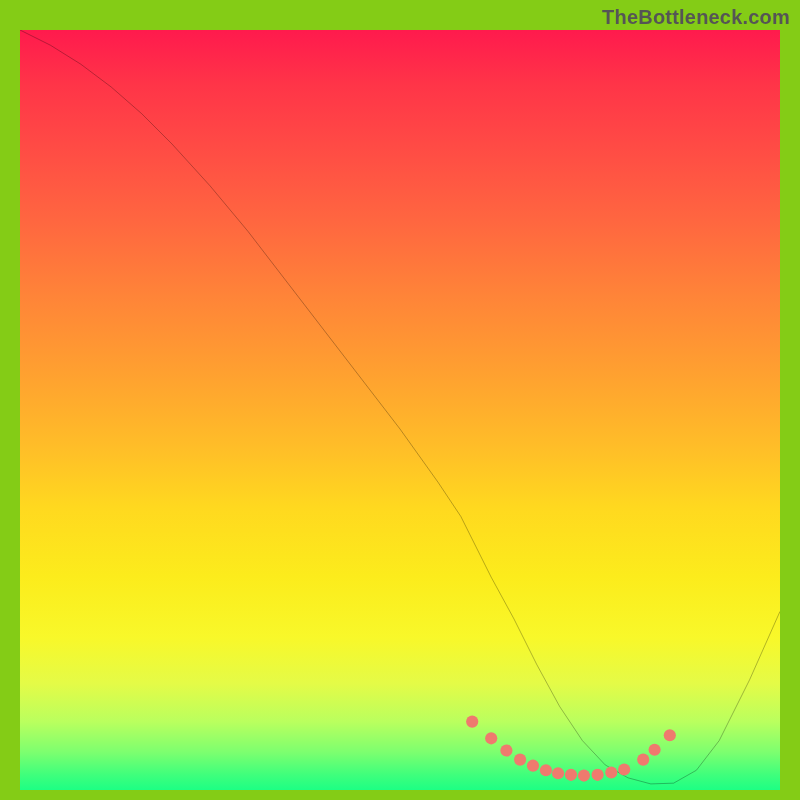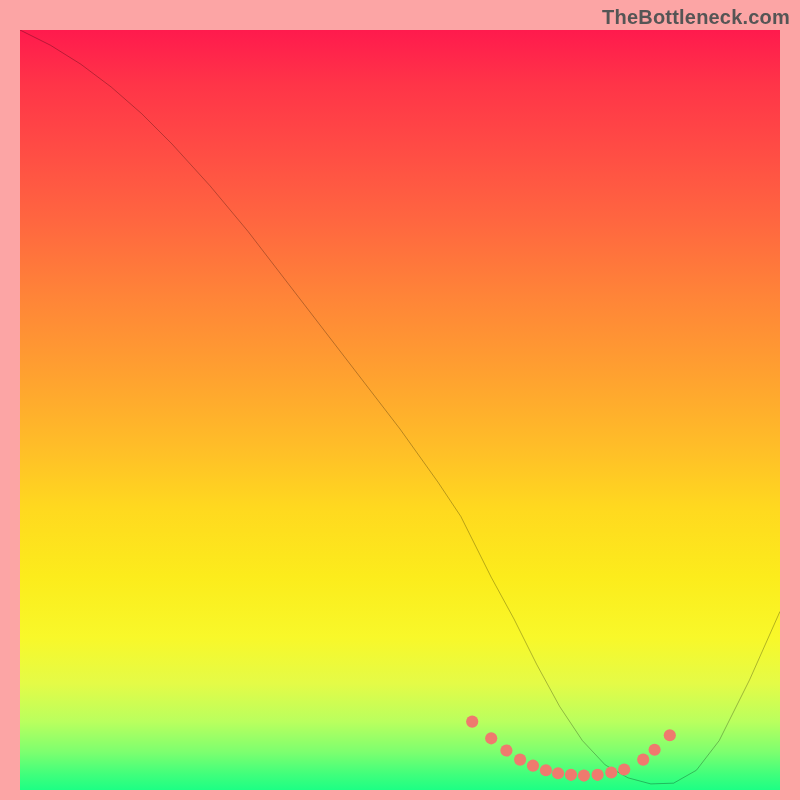--- a/index.html
+++ b/index.html
@@ -8,21 +8,21 @@
     width: 800px;
     height: 800px;
     overflow: hidden;
     font-family: Arial, Helvetica, sans-serif;
     background: #000;
   }
   .stage {
     position: relative;
     width: 800px;
     height: 800px;
-    background: #fca5a5;
+    background: #84cc16;
   }
   .watermark {
     position: absolute;
     top: 6px;
     right: 10px;
     color: #555;
     font-size: 20px;
     font-weight: 600;
     letter-spacing: 0.2px;
     user-select: none;

